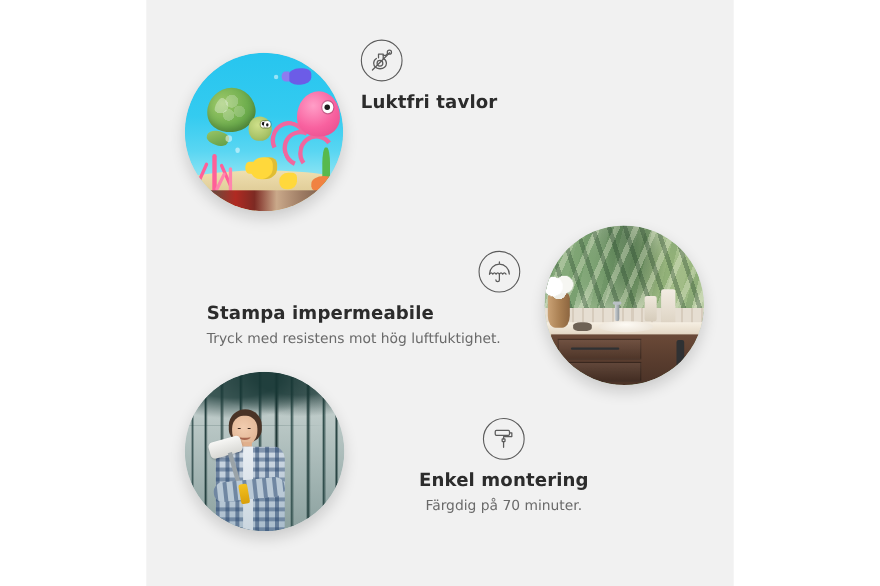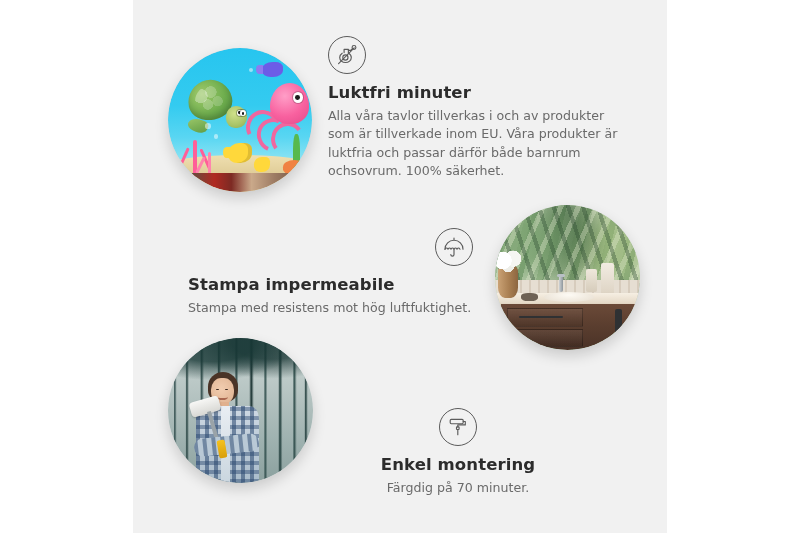--- a/index.html
+++ b/index.html
@@ -327,21 +327,21 @@
 
   
   .feature-1 { left:195px; top:36px; width:295px; text-align:left; }
   .feature-1 .icon-circle{ margin-left:0; }
 
   
   .feature-2 { left:55px; top:228px; width:285px; }
   .feature-2 .icon-row{ display:flex; justify-content:flex-end; }
 
   
-  .feature-3 { left:195px; top:408px; width:260px; text-align:center; }
+  .feature-3 { left:195px; top:380px; width:260px; text-align:center; }
   .feature-3 .icon-row{ display:flex; justify-content:center; }
 </style>
 </head>
 <body>
 
 <div class="canvas">
   <div class="panel">
 
     <div class="photo photo-sea">
       <div class="inner">
@@ -433,37 +433,36 @@
           <svg width="24" height="24" viewBox="0 0 24 24" fill="none" stroke="#5b5b5b" stroke-width="1.15" stroke-linecap="round" stroke-linejoin="round">
             <path d="M7.2 10.2c-1.6 1-2.5 2.6-2.5 4.3 0 2.9 2.6 5 5.8 5s5.8-2.1 5.8-5c0-1.9-1.1-3.6-3-4.6"></path>
             <path d="M9.1 9.6V6.3h4.3v3.4"></path>
             <path d="M13.4 7.4h2.3l1.5-1.6"></path>
             <circle cx="19" cy="4.4" r="1.9"></circle>
             <circle cx="10.4" cy="14.5" r="2.6"></circle>
             <path d="M3.6 20.6 19.2 4.9"></path>
           </svg>
         </div>
       </div>
-      <div class="feat-title">Luktfri minuter</div>
-      <p class="feat-desc">Alla våra tavlor tillverkas i och av produkter som är tillverkade inom EU. Våra produkter är luktfria och passar därför både barnrum ochsovrum. 100% säkerhet.</p>
+      <div class="feat-title">Luktfri tavlor</div>
     </div>
 
     <div class="feature feature-2">
       <div class="icon-row">
         <div class="icon-circle">
           <svg width="24" height="24" viewBox="0 0 24 24" fill="none" stroke="#5b5b5b" stroke-width="1.15" stroke-linecap="round" stroke-linejoin="round">
             <path d="M12 4.4V3.1"></path>
             <path d="M3 14.2c0-5 4-9 9-9s9 4 9 9"></path>
             <path d="M3 14.2c1-1.6 2-1.6 3 0 1-1.6 2-1.6 3 0 1-1.6 2-1.6 3 0 1-1.6 2-1.6 3 0 1-1.6 2-1.6 3 0"></path>
             <path d="M12 14.2v5.3a1.6 1.6 0 0 1-3.2 0"></path>
           </svg>
         </div>
       </div>
       <div class="feat-title">Stampa impermeabile</div>
-      <p class="feat-desc">Stampa med resistens mot hög luftfuktighet.</p>
+      <p class="feat-desc">Tryck med resistens mot hög luftfuktighet.</p>
     </div>
 
     <div class="feature feature-3">
       <div class="icon-row">
         <div class="icon-circle">
           <svg width="24" height="24" viewBox="0 0 24 24" fill="none" stroke="#5b5b5b" stroke-width="1.15" stroke-linecap="round" stroke-linejoin="round">
             <rect x="4.2" y="4.3" width="13" height="4.4" rx="1.1"></rect>
             <path d="M17.2 6.5h2.1v3.4h-7.5v2"></path>
             <rect x="10.5" y="11.9" width="2.6" height="2.6" rx="0.5"></rect>
             <path d="M11.8 14.5v5.2"></path>

